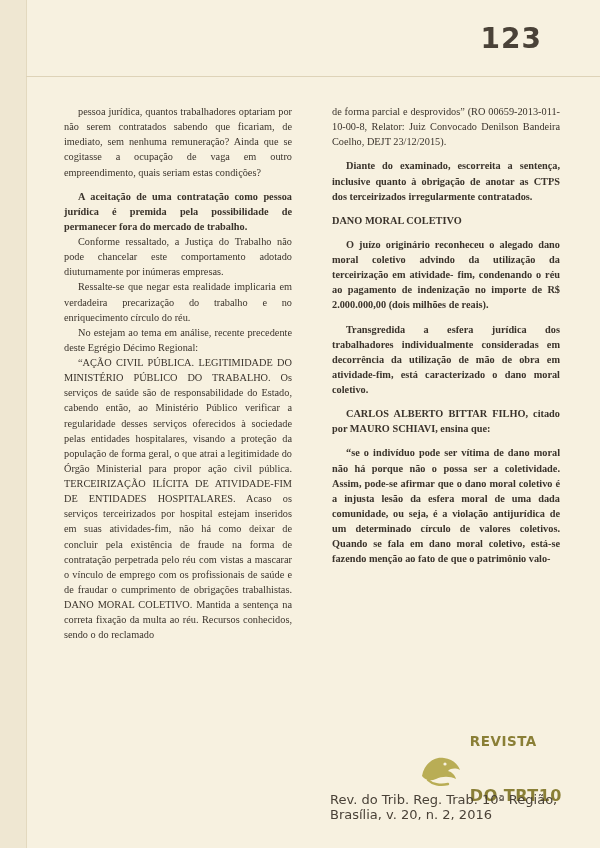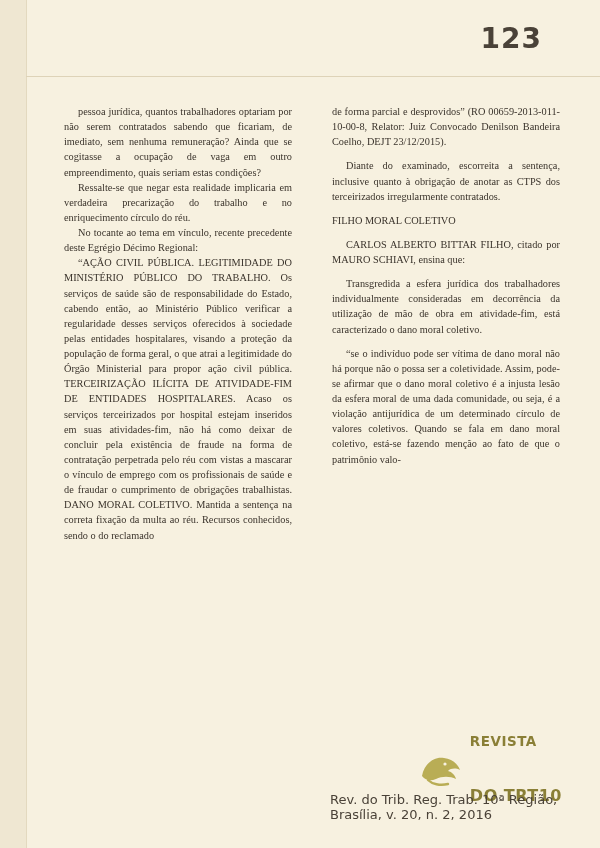--- a/index.html
+++ b/index.html
@@ -65,20 +65,21 @@
   }
   .col p {
     margin: 0 0 0 0;
     text-indent: 14px;
   }
   .col p.noindent {
     text-indent: 0;
   }
   .col p.gap {
     margin-top: 9px;
+    font-weight: bold;
   }
   .col p.bold {
     font-weight: bold;
   }
   .col p.quote {
     text-indent: 14px;
   }
   .footer-line {
     position: absolute;
     bottom: 26px;
@@ -127,31 +128,34 @@
 
   <div class="left-band"></div>
 
   <div class="page-number">123</div>
   <div class="header-rule"></div>
 
   <div class="columns">
 
     <div class="col">
       <p>pessoa jurídica, quantos trabalhadores optariam por não serem contratados sabendo que ficariam, de imediato, sem nenhuma remuneração? Ainda que se cogitasse a ocupação de vaga em outro empreendimento, quais seriam estas condições?</p>
+      <p class="gap">A aceitação de uma contratação como pessoa jurídica é premida pela possibilidade de permanecer fora do mercado de trabalho.</p>
+      <p>Conforme ressaltado, a Justiça do Trabalho não pode chancelar este comportamento adotado diuturnamente por inúmeras empresas.</p>
       <p>Ressalte-se que negar esta realidade implicaria em verdadeira precarização do trabalho e no enriquecimento círculo do réu.</p>
-      <p>No tocante ao tema em vínculo, recente precedente deste Egrégio Décimo Regional:</p>
+      <p>No estejam ao tema em análise, recente precedente deste Egrégio Décimo Regional:</p>
       <p class="quote">“AÇÃO CIVIL PÚBLICA. LEGITIMIDADE DO MINISTÉRIO PÚBLICO DO TRABALHO. Os serviços de saúde são de responsabilidade do Estado, cabendo então, ao Ministério Público verificar a regularidade desses serviços oferecidos à sociedade pelas entidades hospitalares, visando a proteção da população de forma geral, o que atrai a legitimidade do Órgão Ministerial para propor ação civil pública. TERCEIRIZAÇÃO ILÍCITA DE ATIVIDADE-FIM DE ENTIDADES HOSPITALARES. Acaso os serviços terceirizados por hospital estejam inseridos em suas atividades-fim, não há como deixar de concluir pela existência de fraude na forma de contratação perpetrada pelo réu com vistas a mascarar o vínculo de emprego com os profissionais de saúde e de fraudar o cumprimento de obrigações trabalhistas. DANO MORAL COLETIVO. Mantida a sentença na correta fixação da multa ao réu. Recursos conhecidos, sendo o do reclamado</p>
     </div>
 
     <div class="col">
       <p class="noindent">de forma parcial e desprovidos” (RO 00659-2013-011-10-00-8, Relator: Juiz Convocado Denilson Bandeira Coelho, DEJT 23/12/2015).</p>
       <p class="gap">Diante do examinado, escorreita a sentença, inclusive quanto à obrigação de anotar as CTPS dos terceirizados irregularmente contratados.</p>
-      <p class="gap noindent">FILHO MORAL COLETIVO</p>
+      <p class="gap noindent">DANO MORAL COLETIVO</p>
+      <p class="gap">O juízo originário reconheceu o alegado dano moral coletivo advindo da utilização da terceirização em atividade- fim, condenando o réu ao pagamento de indenização no importe de R$ 2.000.000,00 (dois milhões de reais).</p>
+      <p class="gap">Transgredida a esfera jurídica dos trabalhadores individualmente consideradas em decorrência da utilização de mão de obra em atividade-fim, está caracterizado o dano moral coletivo.</p>
       <p class="gap">CARLOS ALBERTO BITTAR FILHO, citado por MAURO SCHIAVI, ensina que:</p>
-      <p class="gap">Transgredida a esfera jurídica dos trabalhadores individualmente consideradas em decorrência da utilização de mão de obra em atividade-fim, está caracterizado o dano moral coletivo.</p>
       <p class="gap quote">“se o indivíduo pode ser vítima de dano moral não há porque não o possa ser a coletividade. Assim, pode-se afirmar que o dano moral coletivo é a injusta lesão da esfera moral de uma dada comunidade, ou seja, é a violação antijurídica de um determinado círculo de valores coletivos. Quando se fala em dano moral coletivo, está-se fazendo menção ao fato de que o patrimônio valo-</p>
     </div>
 
   </div>
 
   <div class="logo">
     <svg class="logo-mark" viewBox="0 0 46 40">
       <path d="M4 26 C6 14, 16 6, 26 8 C34 9, 40 14, 42 20 C38 18, 33 18, 30 21 C34 22, 37 25, 38 29 C32 26, 24 26, 18 29 C13 31, 8 31, 4 26 Z" fill="#b9ad55"></path>
       <circle cx="27" cy="14" r="1.6" fill="#f7f1e0"></circle>
       <path d="M10 30 C14 34, 22 36, 30 34" stroke="#b9ad55" stroke-width="2.4" fill="none" stroke-linecap="round"></path>

